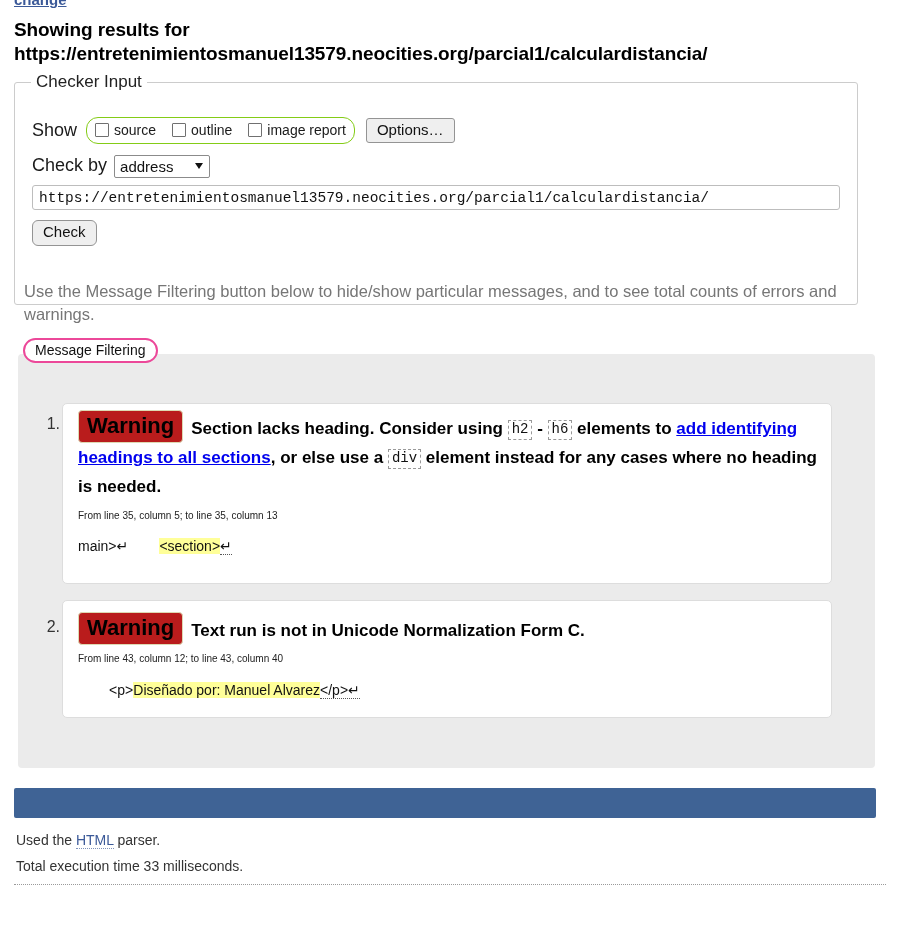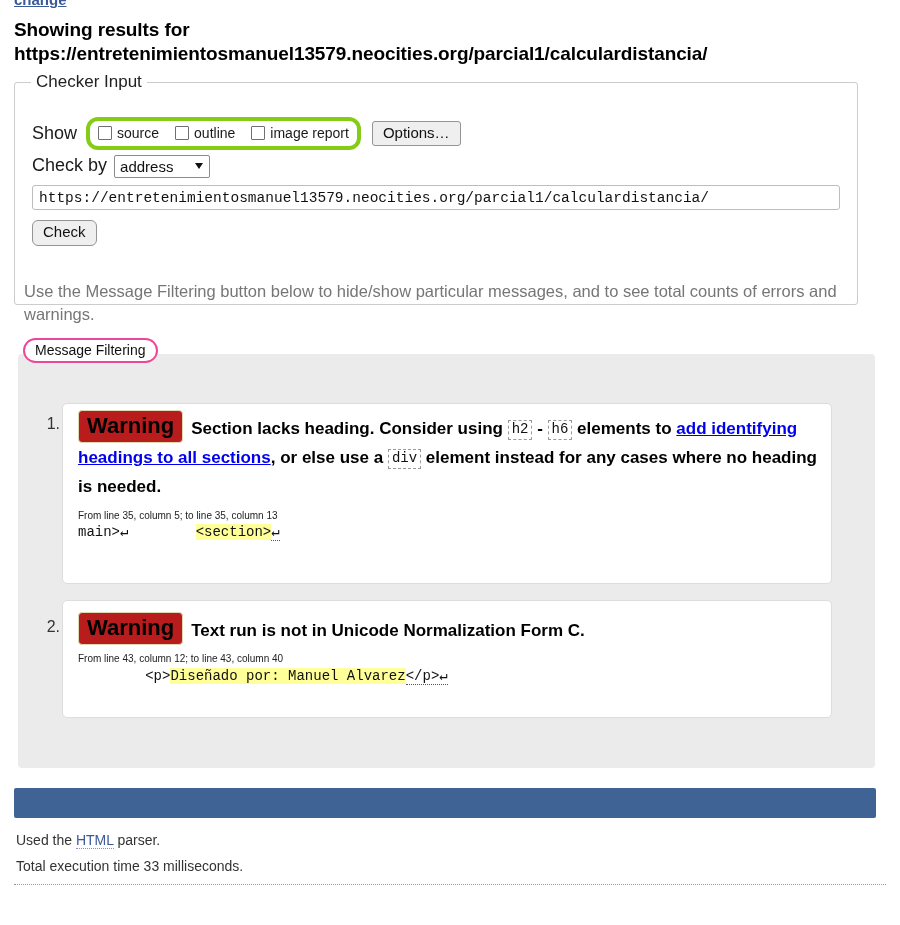--- a/index.html
+++ b/index.html
@@ -67,21 +67,21 @@
     top: 34px;
     display: flex;
     align-items: center;
   }
   .lbl-show {
     font-size: 18px;
     color: #1a1a1a;
     margin-right: 9px;
   }
   .checks-pill {
-    border: 4px solid #84cc16;
+    border: 1px solid #84cc16;
     border-radius: 12px;
     padding: 2px 8px 3px 8px;
     display: flex;
     align-items: center;
     gap: 16px;
     height: 20px;
   }
   .chk {
     display: flex;
     align-items: center;
@@ -273,22 +273,22 @@
     text-decoration: underline;
   }
 
   .loc {
     margin-top: 7px;
     font-size: 10px;
     color: #222222;
     line-height: 1.35;
   }
   .extract {
-    margin-top: 1px;
-    font-family: Liberation Mono, monospace;
+    margin-top: 15px;
+    font-family: Liberation Sans, sans-serif;
     font-size: 14px;
     color: #111111;
     line-height: 1.35;
     white-space: pre;
   }
   .hl { background: #ffff99; }
   .crlf {
     border-bottom: 1px dotted #555555;
   }
 

